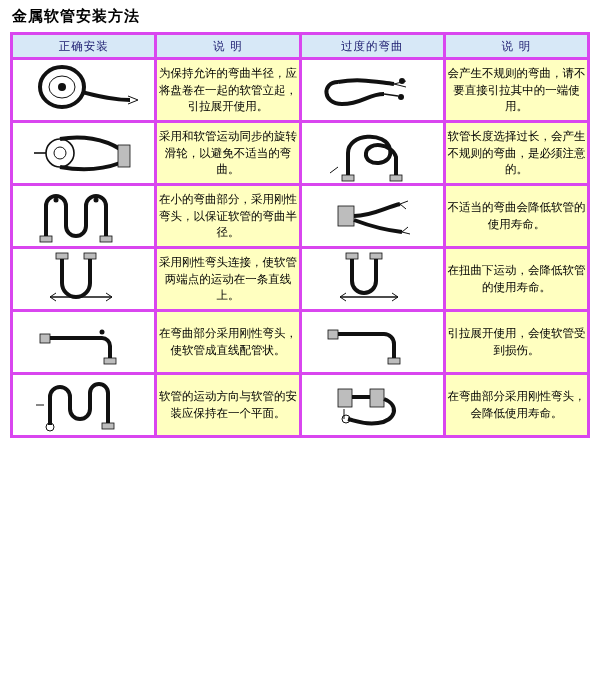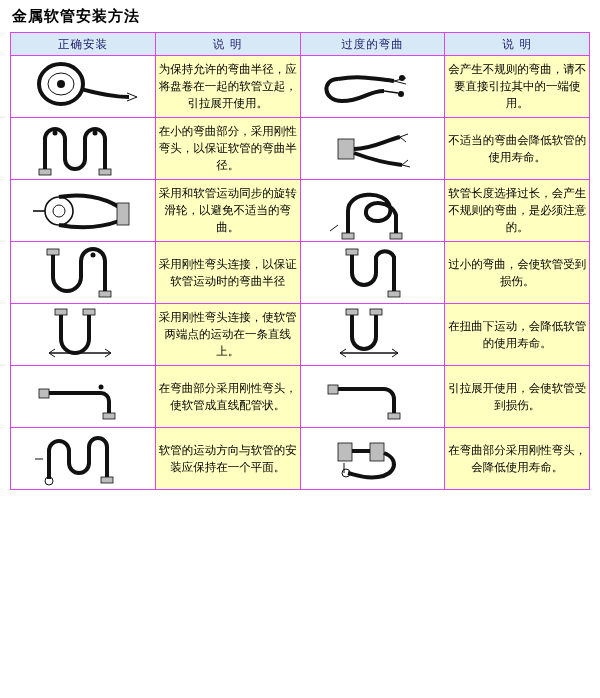--- a/index.html
+++ b/index.html
@@ -28,21 +28,21 @@
     margin: 1px 0 6px 2px;
     color: #000;
   }
   table.hose {
     border-collapse: collapse;
     width: 580px;
     table-layout: fixed;
     border: 1px solid #3a3a9c;
   }
   table.hose td, table.hose th {
-    border: 1px solid #d946ef;
+    border: 3px solid #d946ef;
     padding: 0;
     vertical-align: middle;
   }
   thead th {
     background: #d7e8f7;
     font-size: 11.5px;
     font-weight: normal;
     color: #1a1a6e;
     height: 22px;
     text-align: center;
@@ -109,43 +109,20 @@
             <circle cx="93" cy="37" r="3" class="solid"></circle>
           </svg>
         </td>
         <td class="desc">会产生不规则的弯曲，请不要直接引拉其中的一端使用。</td>
       </tr>
 
 
       <tr class="row-h">
         <td class="pic">
           <svg width="128" height="60" viewBox="0 0 128 60">
-            <path d="M26 52 L26 20 A10 10 0 0 1 46 20 L46 40 A10 10 0 0 0 66 40 L66 20 A10 10 0 0 1 86 20 L86 52" class="ink-thick"></path>
-            <rect x="20" y="50" width="12" height="6" class="hatch"></rect>
-            <rect x="80" y="50" width="12" height="6" class="hatch"></rect>
-            <circle cx="36" cy="14" r="2.5" class="solid"></circle>
-            <circle cx="76" cy="14" r="2.5" class="solid"></circle>
-          </svg>
-        </td>
-        <td class="desc">在小的弯曲部分，采用刚性弯头，以保证软管的弯曲半径。</td>
-        <td class="pic">
-          <svg width="128" height="60" viewBox="0 0 128 60">
-            <rect x="30" y="20" width="16" height="20" class="hatch"></rect>
-            <path d="M46 30 C64 30, 76 22, 92 18" class="ink-thick"></path>
-            <path d="M46 34 C62 40, 76 44, 94 46" class="ink-thick"></path>
-            <path d="M92 18 l8 -3 m-8 3 l6 5" class="ink-thin"></path>
-            <path d="M94 46 l8 2 m-8 -2 l6 -5" class="ink-thin"></path>
-          </svg>
-        </td>
-        <td class="desc">不适当的弯曲会降低软管的使用寿命。</td>
-      </tr>
-
-      <tr class="row-h">
-        <td class="pic">
-          <svg width="128" height="60" viewBox="0 0 128 60">
             <circle cx="40" cy="30" r="14" class="ink"></circle>
             <circle cx="40" cy="30" r="6" class="ink-thin"></circle>
             <path d="M40 16 C62 12, 84 16, 100 26" class="ink-thick"></path>
             <path d="M40 44 C62 48, 84 46, 100 40" class="ink-thick"></path>
             <rect x="98" y="22" width="12" height="22" class="hatch"></rect>
             <path d="M26 30 L14 30" class="ink"></path>
           </svg>
         </td>
         <td class="desc">采用和软管运动同步的旋转滑轮，以避免不适当的弯曲。</td>
         <td class="pic">
@@ -155,36 +132,40 @@
             <rect x="82" y="52" width="12" height="6" class="hatch"></rect>
             <path d="M30 44 l-8 6" class="ink-thin"></path>
           </svg>
         </td>
         <td class="desc">软管长度选择过长，会产生不规则的弯曲，是必须注意的。</td>
       </tr>
 
       <tr class="row-h">
         <td class="pic">
           <svg width="128" height="60" viewBox="0 0 128 60">
-            <path d="M34 10 L34 34 A14 14 0 0 0 62 34 L62 18 A12 12 0 0 1 86 18 L86 50" class="ink-thick"></path>
-            <rect x="28" y="6" width="12" height="6" class="hatch"></rect>
-            <rect x="80" y="48" width="12" height="6" class="hatch"></rect>
-            <circle cx="74" cy="12" r="2.5" class="solid"></circle>
-          </svg>
-        </td>
-        <td class="desc">采用刚性弯头连接，以保证软管运动时的弯曲半径</td>
-        <td class="pic">
-          <svg width="128" height="60" viewBox="0 0 128 60">
-            <path d="M44 10 L44 30 A12 12 0 0 0 68 30 L68 14 A10 10 0 0 1 86 14 L86 50" class="ink-thick"></path>
-            <rect x="38" y="6" width="12" height="6" class="hatch"></rect>
-            <rect x="80" y="48" width="12" height="6" class="hatch"></rect>
-          </svg>
-        </td>
-        <td class="desc">过小的弯曲，会使软管受到损伤。</td>
-      </tr>
+            <path d="M26 52 L26 20 A10 10 0 0 1 46 20 L46 40 A10 10 0 0 0 66 40 L66 20 A10 10 0 0 1 86 20 L86 52" class="ink-thick"></path>
+            <rect x="20" y="50" width="12" height="6" class="hatch"></rect>
+            <rect x="80" y="50" width="12" height="6" class="hatch"></rect>
+            <circle cx="36" cy="14" r="2.5" class="solid"></circle>
+            <circle cx="76" cy="14" r="2.5" class="solid"></circle>
+          </svg>
+        </td>
+        <td class="desc">在小的弯曲部分，采用刚性弯头，以保证软管的弯曲半径。</td>
+        <td class="pic">
+          <svg width="128" height="60" viewBox="0 0 128 60">
+            <rect x="30" y="20" width="16" height="20" class="hatch"></rect>
+            <path d="M46 30 C64 30, 76 22, 92 18" class="ink-thick"></path>
+            <path d="M46 34 C62 40, 76 44, 94 46" class="ink-thick"></path>
+            <path d="M92 18 l8 -3 m-8 3 l6 5" class="ink-thin"></path>
+            <path d="M94 46 l8 2 m-8 -2 l6 -5" class="ink-thin"></path>
+          </svg>
+        </td>
+        <td class="desc">不适当的弯曲会降低软管的使用寿命。</td>
+      </tr>
+
 
       <tr class="row-h">
         <td class="pic">
           <svg width="128" height="60" viewBox="0 0 128 60">
             <path d="M42 8 L42 34 A14 14 0 0 0 70 34 L70 8" class="ink-thick"></path>
             <rect x="36" y="4" width="12" height="6" class="hatch"></rect>
             <rect x="64" y="4" width="12" height="6" class="hatch"></rect>
             <path d="M30 48 L92 48" class="ink"></path>
             <path d="M30 48 l6 -4 m-6 4 l6 4" class="ink-thin"></path>
             <path d="M92 48 l-6 -4 m6 4 l-6 4" class="ink-thin"></path>

